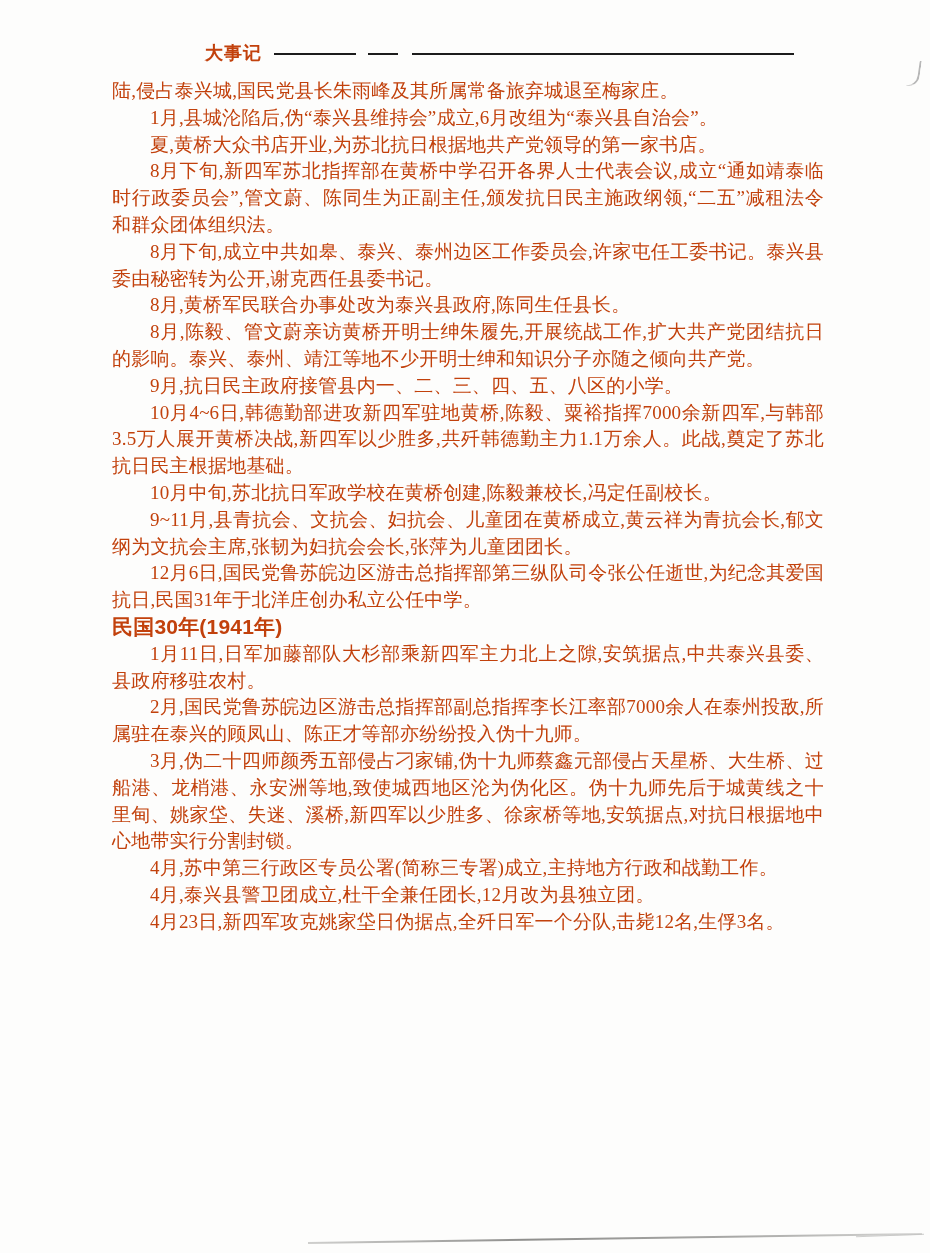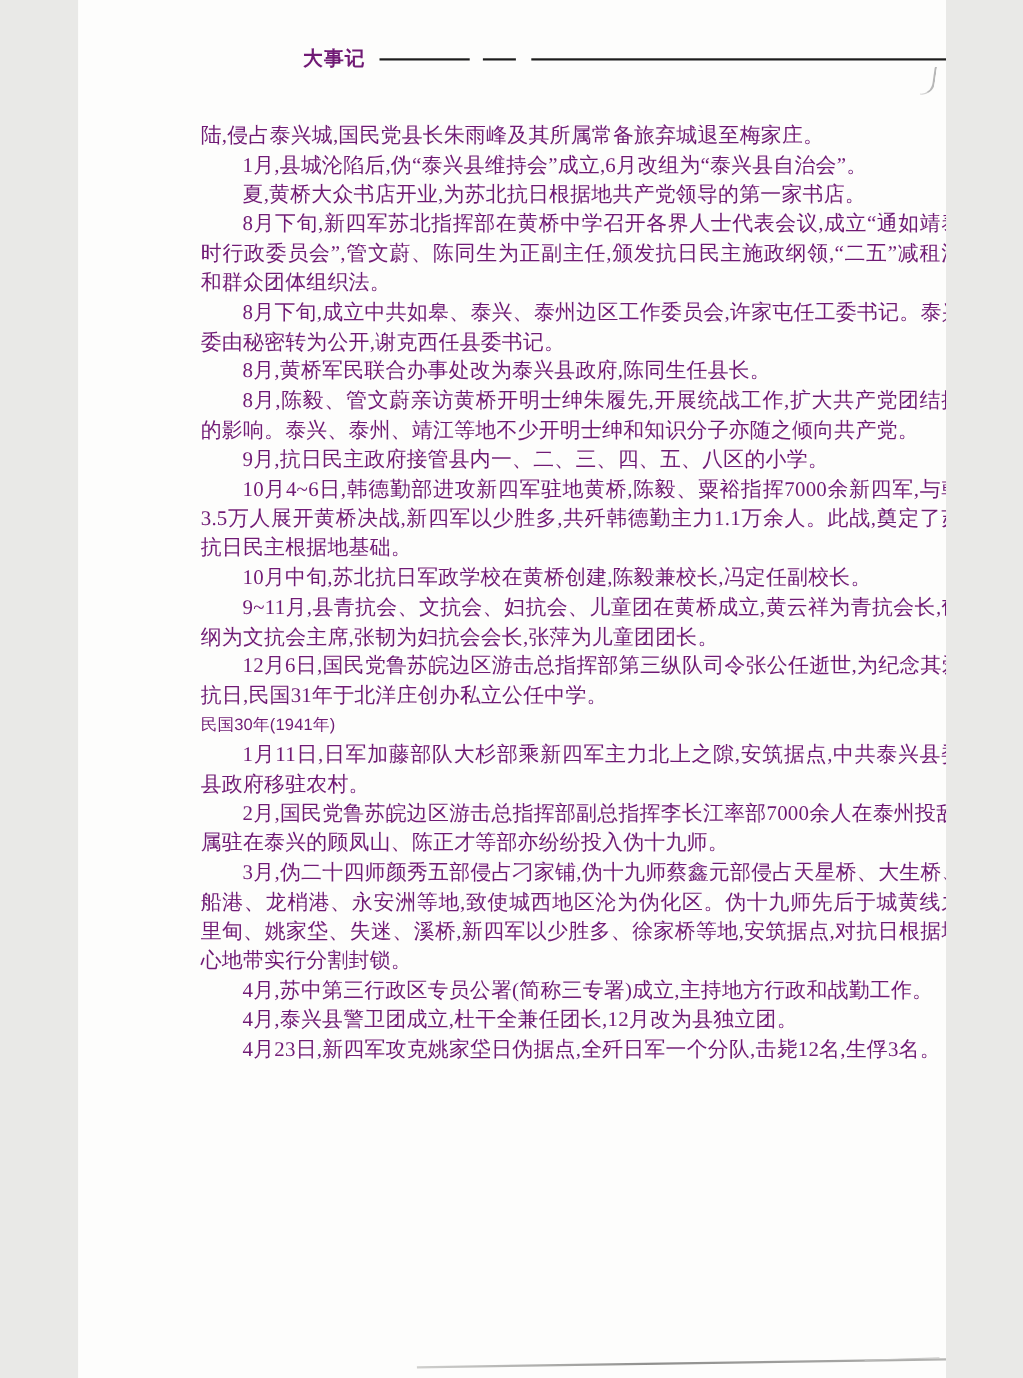--- a/index.html
+++ b/index.html
@@ -2,27 +2,27 @@
 <html><head>
 <meta charset="utf-8">
 <style>
   html, body {
     margin: 0;
     padding: 0;
     background: #e9e9e7;
   }
   .page {
     position: relative;
-    width: 789px;
+    width: 930px;
     height: 1253px;
     margin: 0 auto;
     background: #fdfdfc;
     overflow: hidden;
     font-family: "Liberation Serif", "DejaVu Serif", serif;
-    color: #701a75;
+    color: #c2410c;
   }
   
   .pagehead {
     position: absolute;
     left: 205px;
     top: 42px;
     display: flex;
     align-items: center;
     height: 22px;
   }
@@ -45,32 +45,31 @@
   
   .bodytext {
     position: absolute;
     left: 112px;
     top: 78px;
     width: 712px;
     font-size: 19px;
     line-height: 26.8px;
     text-align: justify;
     letter-spacing: 0.2px;
-    margin-top: 33px;
   }
   .para {
     margin: 0;
     text-indent: 2em;
   }
   .noindent { text-indent: 0; }
   .heading  {
     text-indent: 0;
-    font-weight: 400;
+    font-weight: 700;
     font-family: "Liberation Sans", "DejaVu Sans", sans-serif;
-    font-size: 15px;
+    font-size: 21px;
   }
   
   .artifact { position: absolute; pointer-events: none; }
   .corner-mark {
     right: 10px;
     top: 60px;
     width: 10px;
     height: 26px;
     border-right: 2px solid #9a9a9a;
     border-bottom: 1px solid #c0c0c0;

